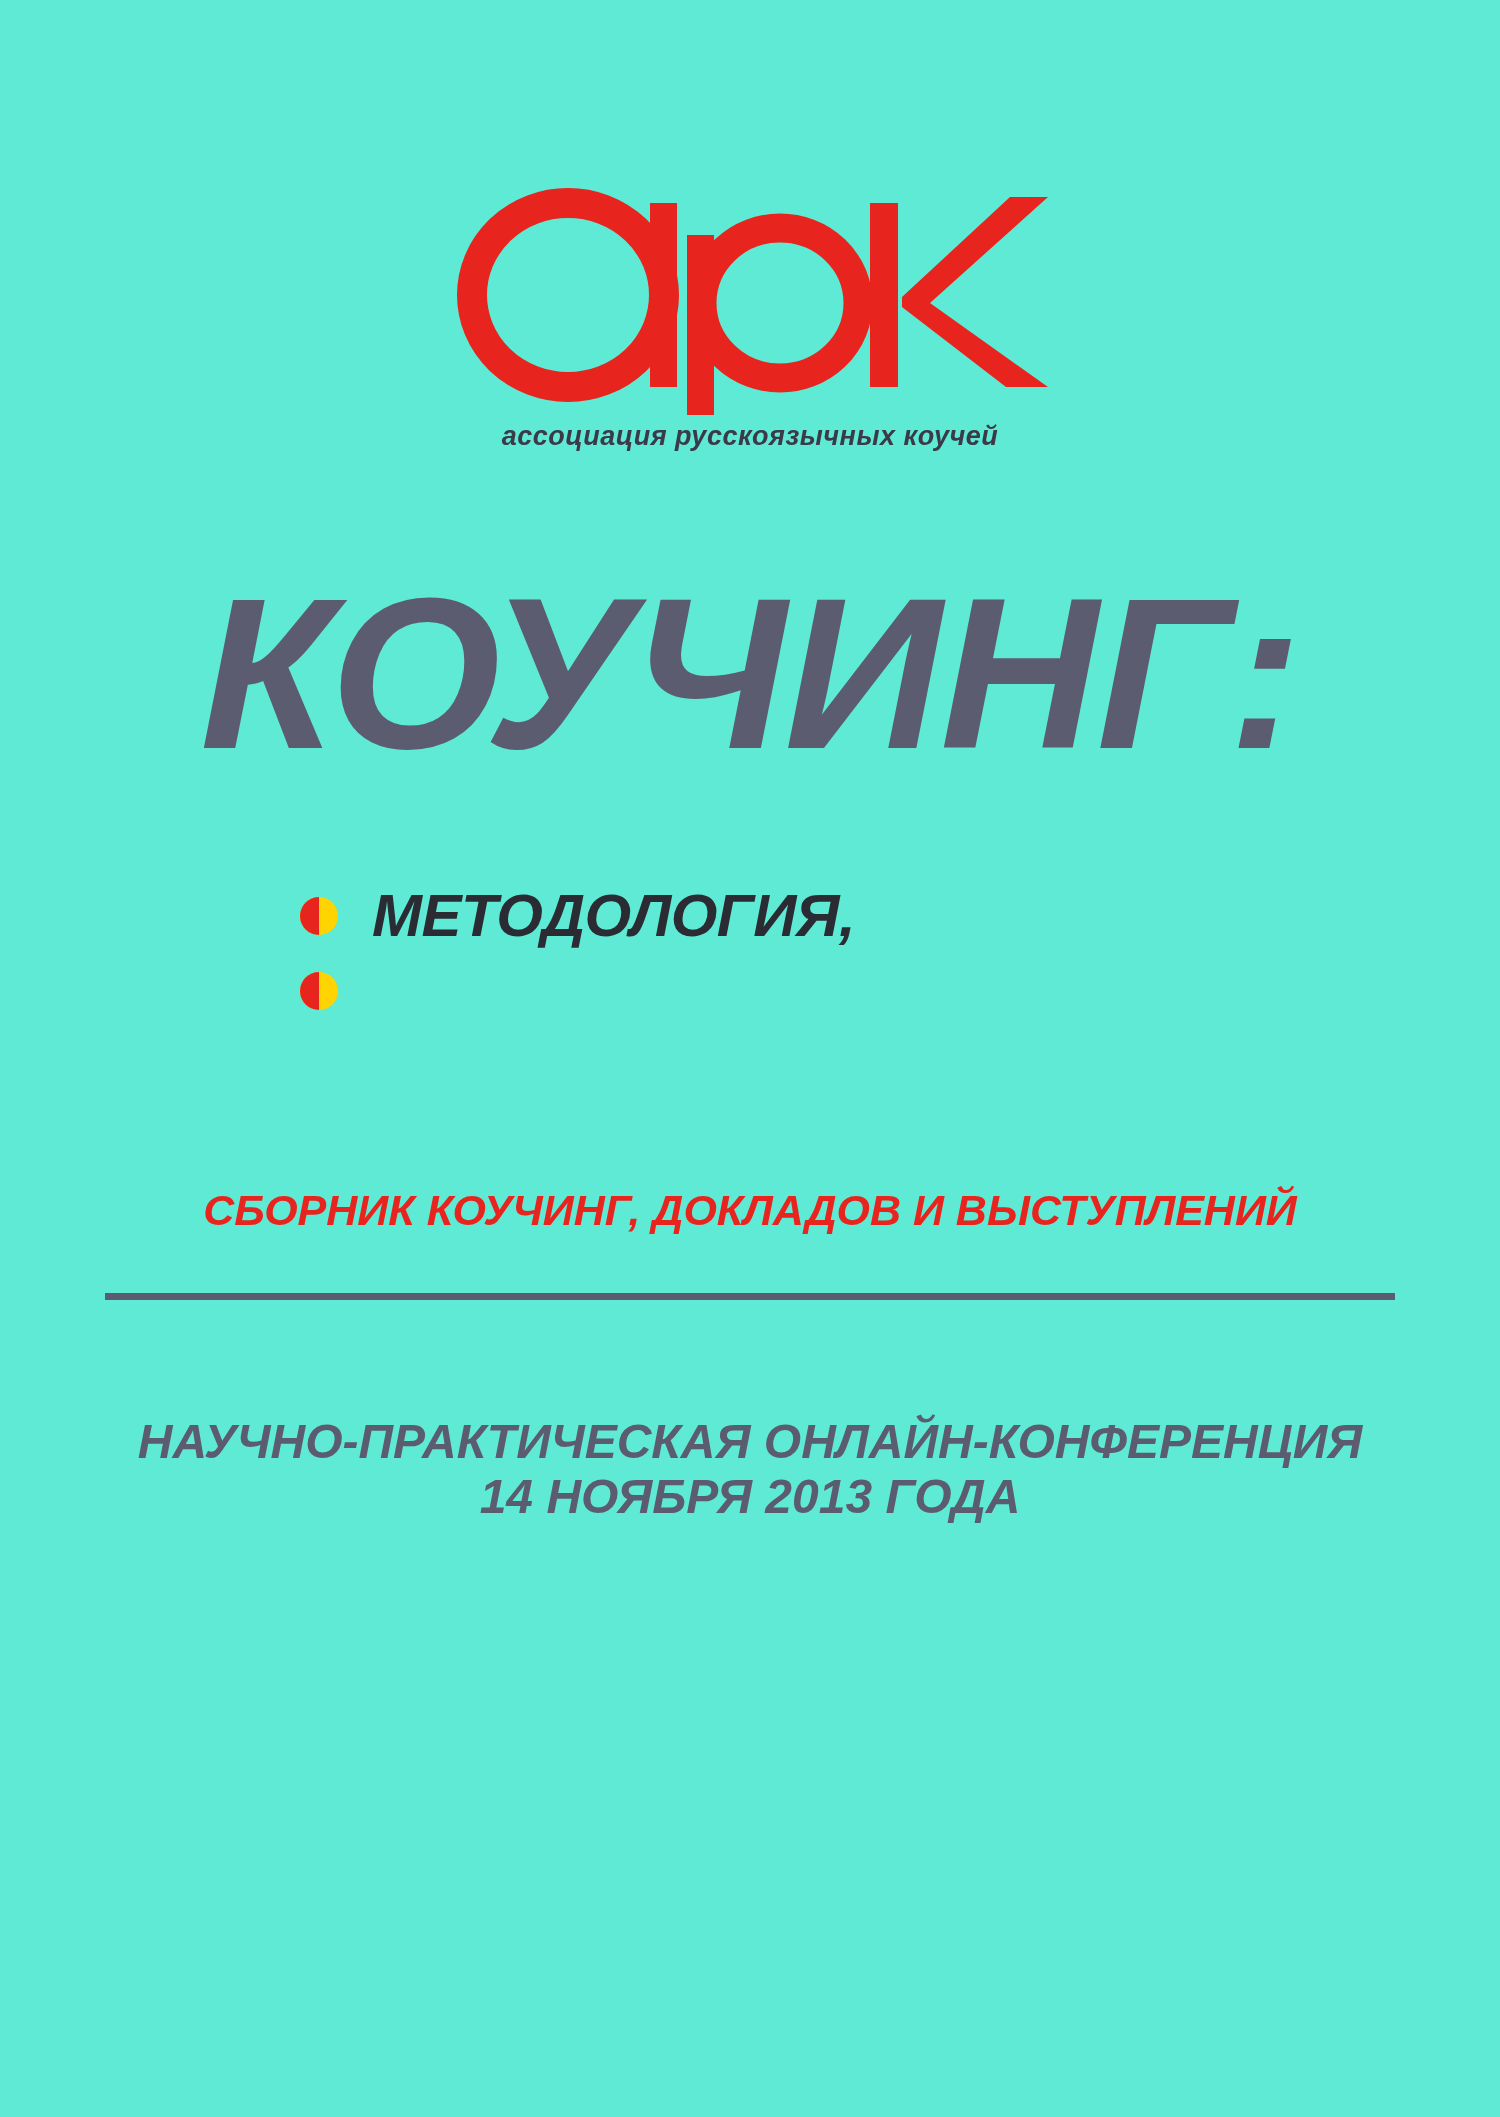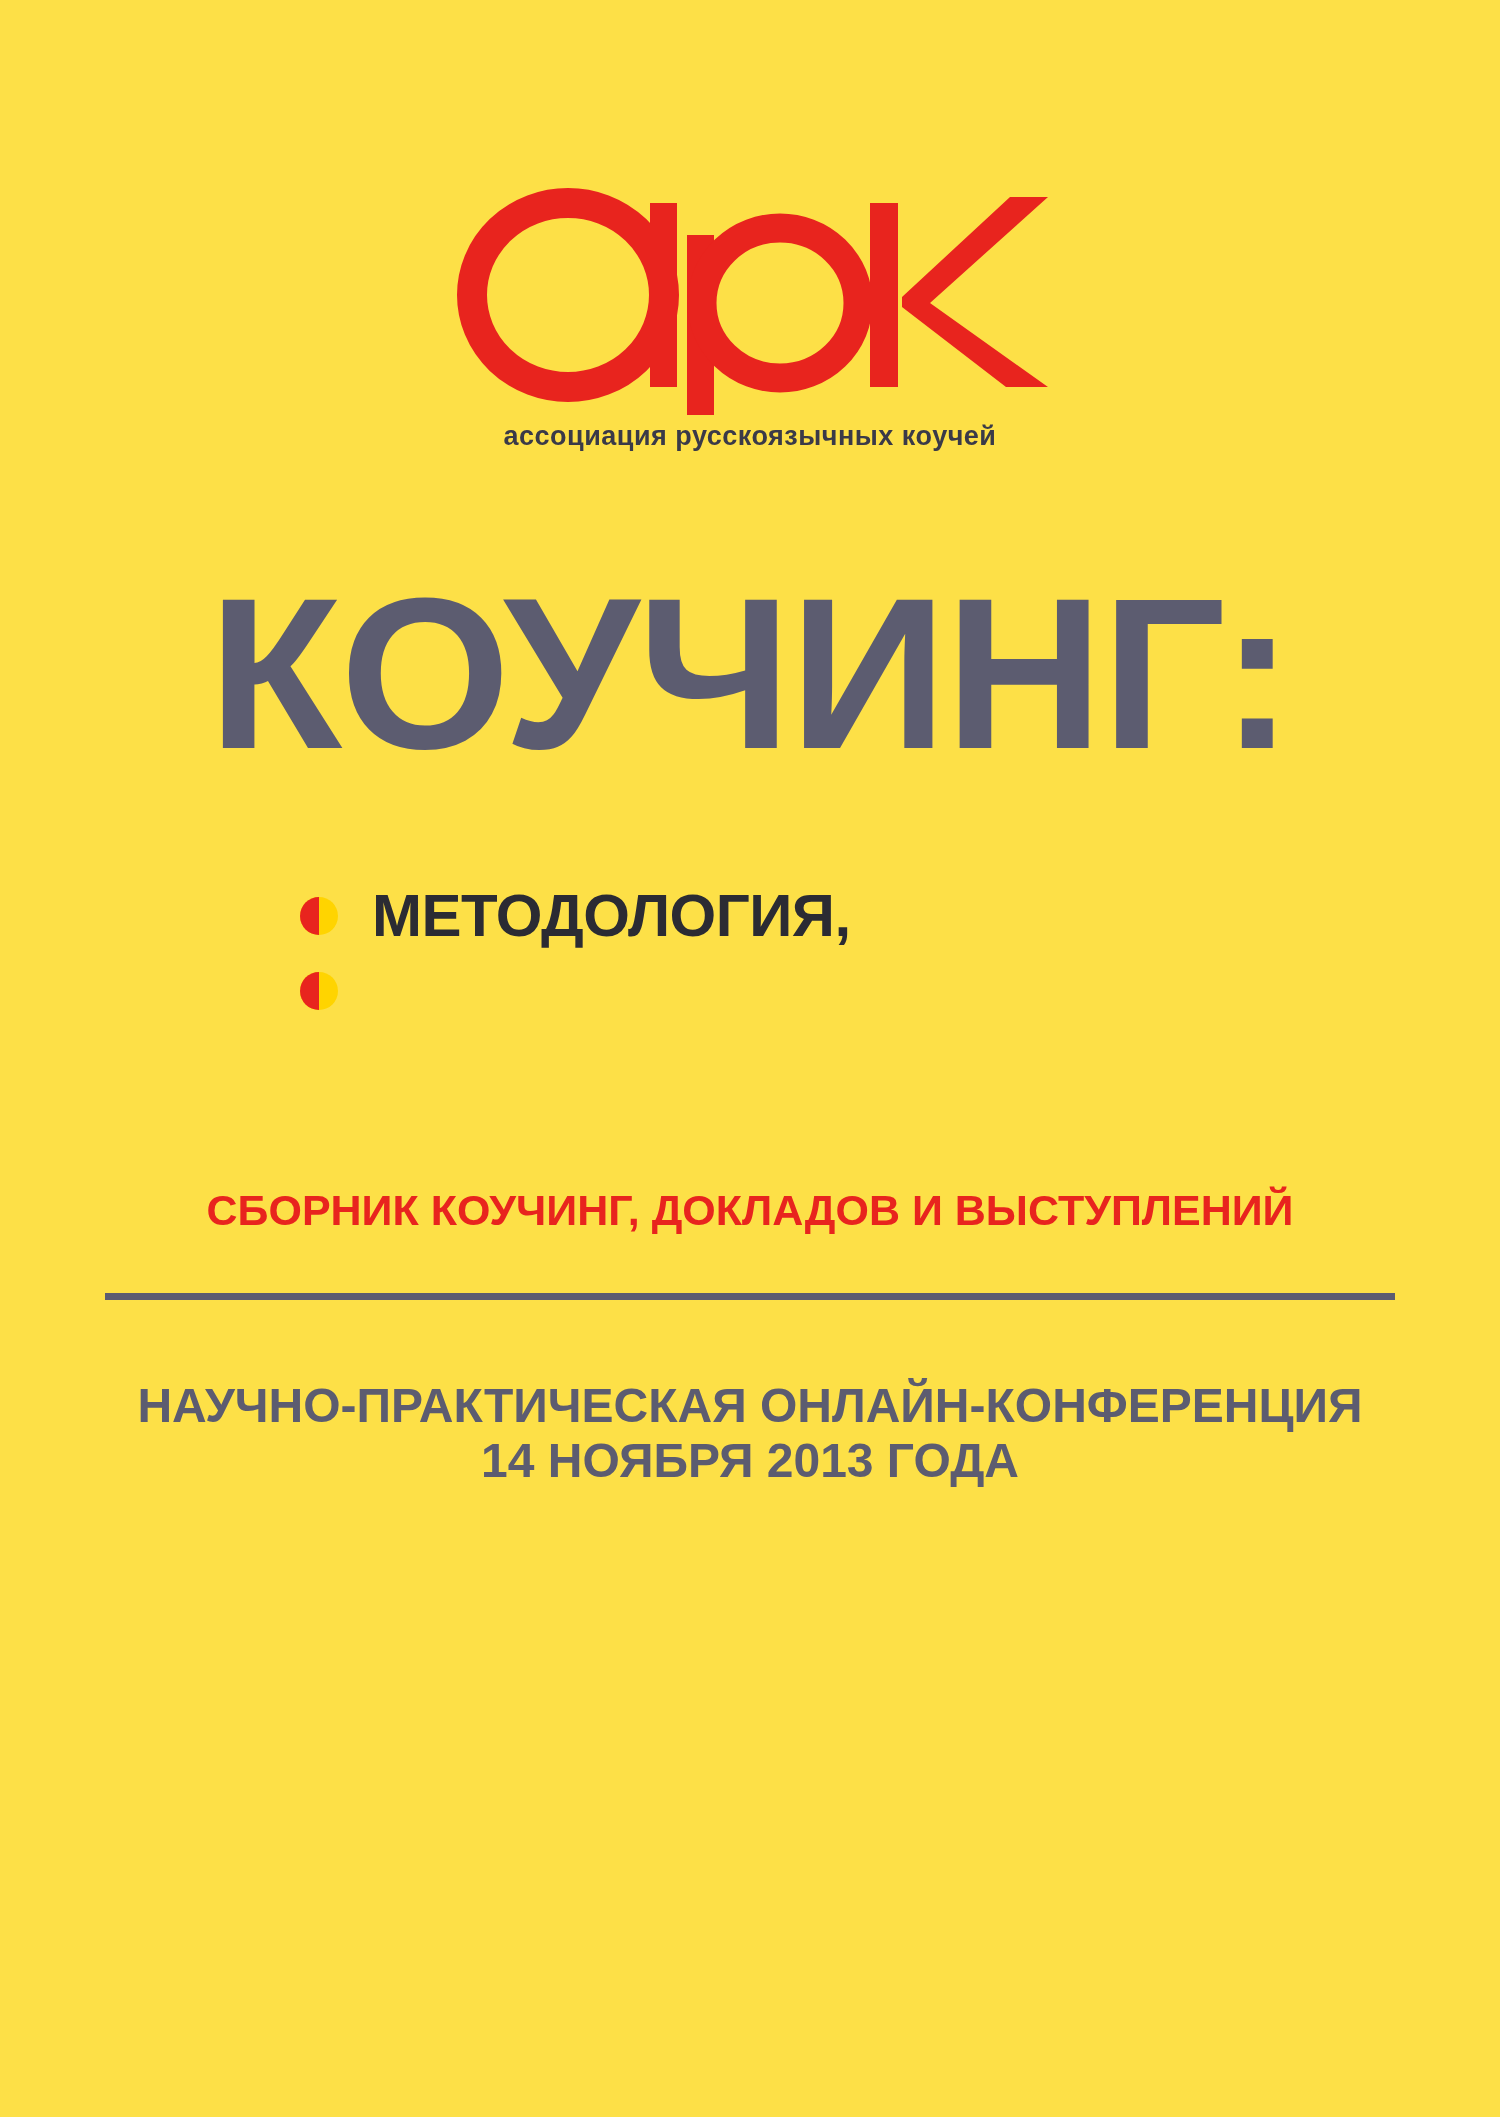--- a/index.html
+++ b/index.html
@@ -11,25 +11,26 @@
   body {
     width: 1500px;
     height: 2117px;
     font-family: "Liberation Sans", sans-serif;
     overflow: hidden;
   }
   .page {
     position: relative;
     width: 1500px;
     height: 2117px;
-    background: #fde047;
+    background: #5eead4;
     box-sizing: border-box;
     display: flex;
     flex-direction: column;
     align-items: center;
+    font-style: italic;
   }
 
   
   .logo-block {
     margin-top: 175px;
     width: 640px;
     position: relative;
     display: flex;
     flex-direction: column;
     align-items: center;
@@ -121,21 +122,21 @@
   
   .divider {
     margin-top: 58px;
     width: 1290px;
     height: 7px;
     background: #5c5c70;
   }
 
   
   .footer {
-    margin-top: 78px;
+    margin-top: 114px;
     text-align: center;
     color: #5c5c70;
     font-weight: 700;
     font-family: "Liberation Sans", sans-serif;
   }
   .footer .line1 {
     font-size: 48px;
     letter-spacing: 0px;
     line-height: 1.15;
   }

